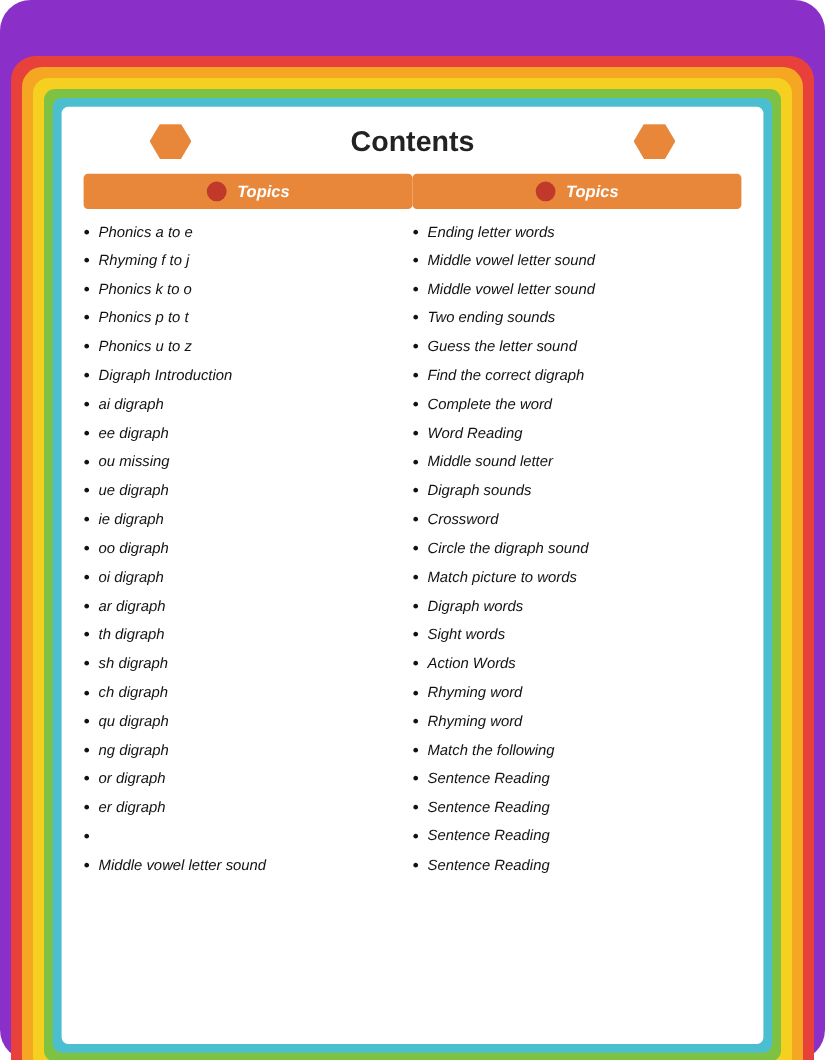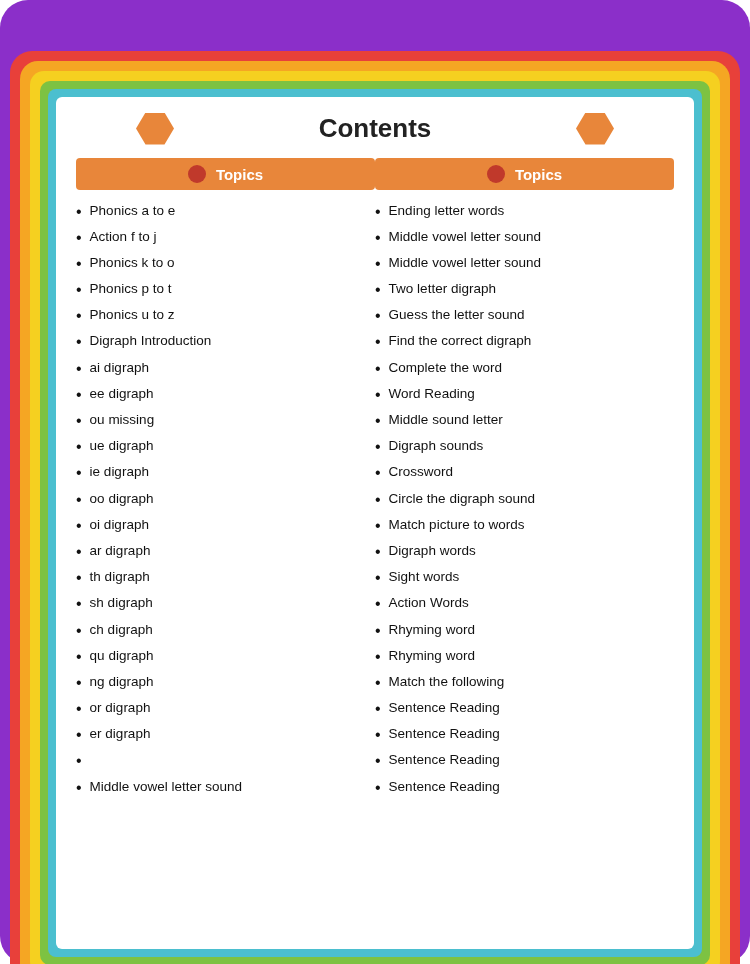--- a/index.html
+++ b/index.html
@@ -93,20 +93,21 @@
       font-size: 26px;
       font-weight: bold;
       color: #222;
       text-align: center;
     }
 
     .columns-container {
       display: flex;
       gap: 0;
       width: 100%;
+      font-style: italic;
     }
 
     .column {
       flex: 1;
     }
 
     .column-header {
       background: #E8863A;
       color: white;
       font-size: 15px;
@@ -175,21 +176,21 @@
                     <div class="header-dot"></div>
                     <span>Topics</span>
                   </div>
                   <ul class="topic-list" id="left-list">
                       <li>
                         <span class="bullet">•</span>
                         <span>Phonics a to e</span>
                       </li>
                       <li>
                         <span class="bullet">•</span>
-                        <span>Action f to j</span>
+                        <span>Rhyming f to j</span>
                       </li>
                       <li>
                         <span class="bullet">•</span>
                         <span>Phonics k to o</span>
                       </li>
                       <li>
                         <span class="bullet">•</span>
                         <span>Phonics p to t</span>
                       </li>
                       <li>
@@ -283,21 +284,21 @@
                       <li>
                         <span class="bullet">•</span>
                         <span>Middle vowel letter sound</span>
                       </li>
                       <li>
                         <span class="bullet">•</span>
                         <span>Middle vowel letter sound</span>
                       </li>
                       <li>
                         <span class="bullet">•</span>
-                        <span>Two letter digraph</span>
+                        <span>Two ending sounds</span>
                       </li>
                       <li>
                         <span class="bullet">•</span>
                         <span>Guess the letter sound</span>
                       </li>
                       <li>
                         <span class="bullet">•</span>
                         <span>Find the correct digraph</span>
                       </li>
                       <li>

